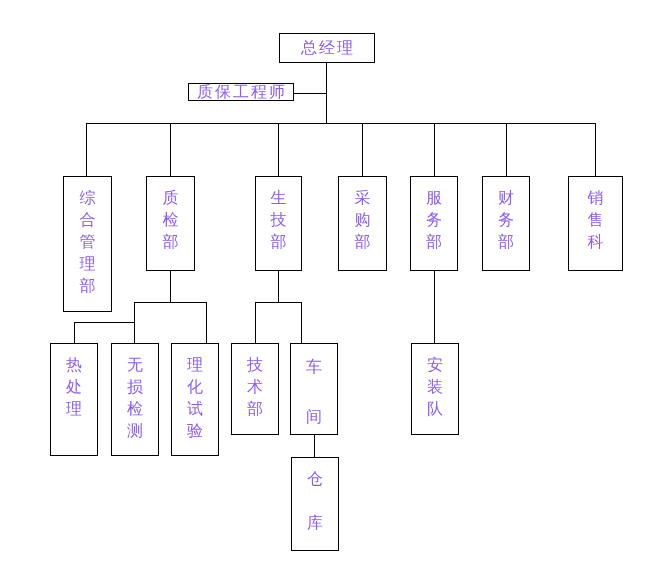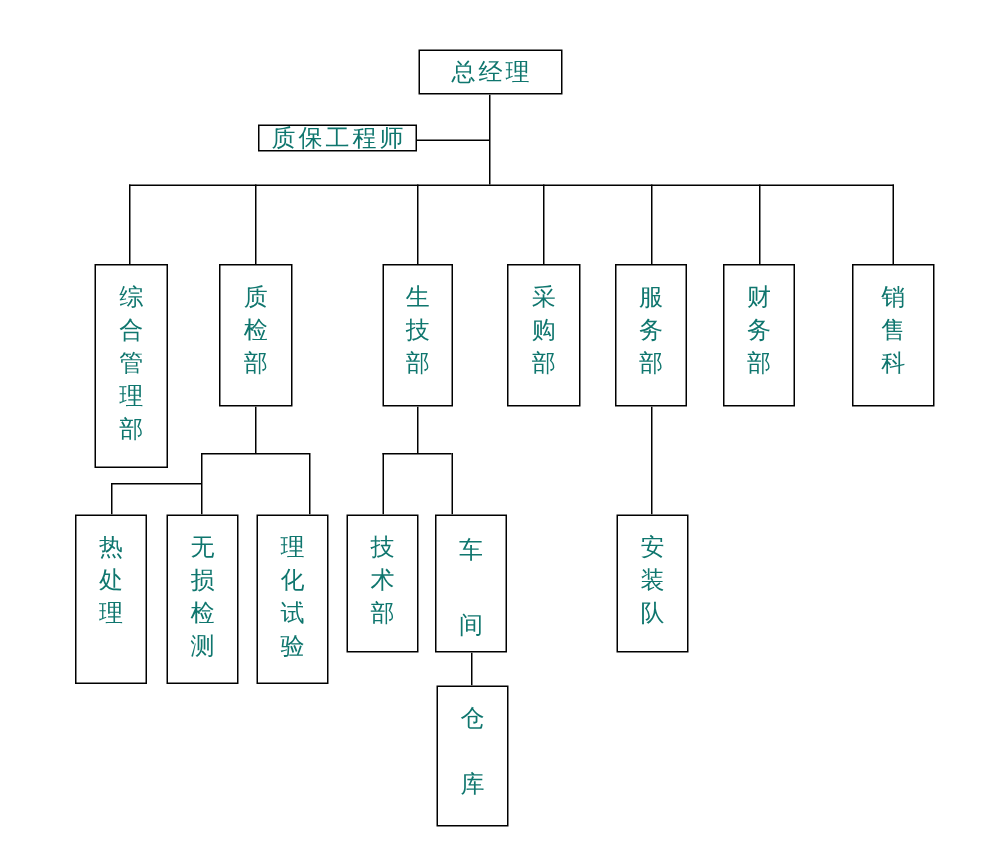--- a/index.html
+++ b/index.html
@@ -5,21 +5,21 @@
   html, body {
     margin: 0;
     padding: 0;
     background: #ffffff;
   }
   .canvas {
     position: relative;
     width: 656px;
     height: 569px;
     background: #ffffff;
-    color: #0f766e;
+    color: #8b5cf6;
     font-family: "DejaVu Sans", "Liberation Sans", sans-serif;
     overflow: hidden;
   }
   .node {
     position: absolute;
     box-sizing: border-box;
     border: 1px solid #000000;
     background: #ffffff;
     font-size: 16px;
     display: flex;
@@ -44,21 +44,21 @@
   }
   .vnode.spread-wide { row-gap: 28px; padding-top: 12px; }
   .vnode.spread-mid  { row-gap: 22px; padding-top: 10px; }
   .line {
     position: absolute;
     background: #000000;
   }
 
   
   #n-general-manager        { left: 279px; top: 33px;  width: 96px;  height: 30px; }
-  #n-qa-engineer            { left: 172px; top: 83px;  width: 106px; height: 18px; }
+  #n-qa-engineer            { left: 188px; top: 83px;  width: 106px; height: 18px; }
   #n-general-management     { left: 63px;  top: 176px; width: 49px;  height: 136px; }
   #n-quality-inspection     { left: 146px; top: 176px; width: 49px;  height: 95px; }
   #n-production-tech        { left: 255px; top: 176px; width: 47px;  height: 95px; }
   #n-purchasing             { left: 338px; top: 176px; width: 49px;  height: 95px; }
   #n-service                { left: 410px; top: 176px; width: 48px;  height: 95px; }
   #n-finance                { left: 482px; top: 176px; width: 48px;  height: 95px; }
   #n-sales                  { left: 568px; top: 176px; width: 55px;  height: 95px; }
   #n-heat-treatment         { left: 50px;  top: 343px; width: 48px;  height: 113px; }
   #n-ndt                    { left: 111px; top: 343px; width: 48px;  height: 113px; }
   #n-phys-chem-test         { left: 171px; top: 343px; width: 48px;  height: 113px; }

